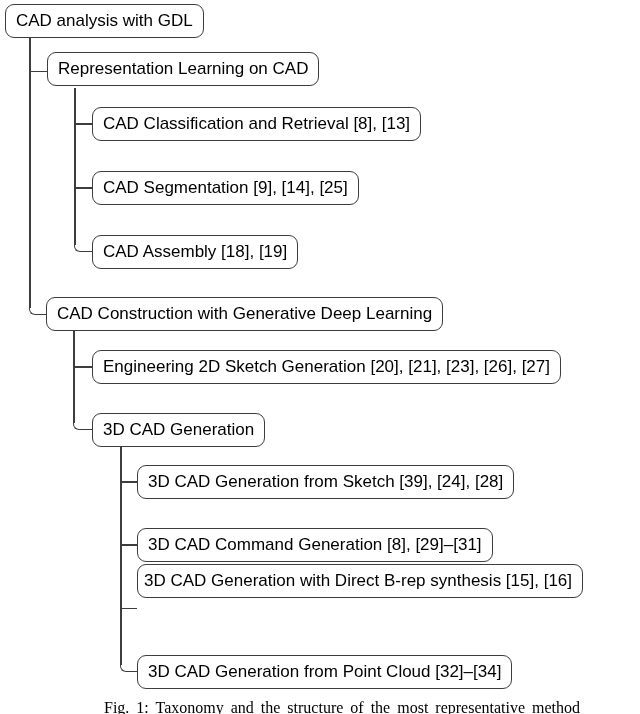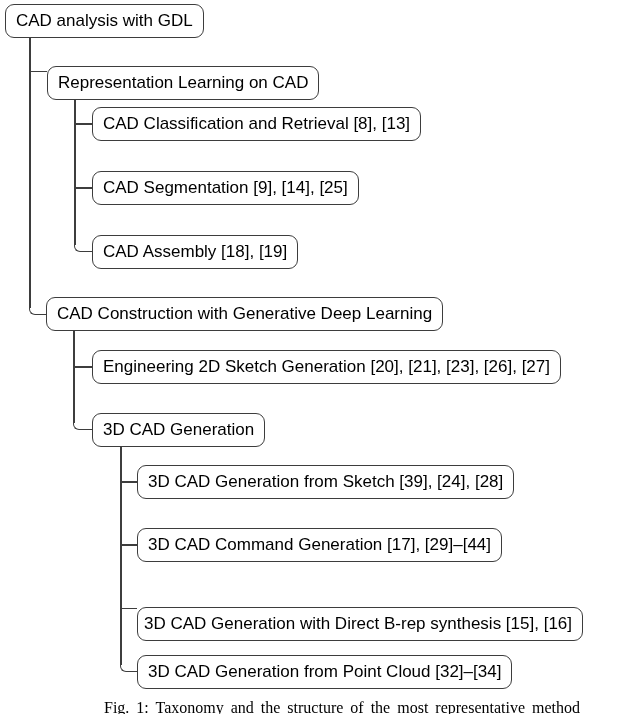--- a/index.html
+++ b/index.html
@@ -74,27 +74,27 @@
   <div class="hline" style="left:73px; top:366px; width:19px;"></div>
   <div class="elbow" style="left:73px; top:423px; width:19px; height:5.5px;"></div>
 
   <div class="vline" style="left:120px; top:446px; height:219px;"></div>
   <div class="hline" style="left:120px; top:481px; width:17px;"></div>
   <div class="hline" style="left:120px; top:544px; width:17px;"></div>
   <div class="hline" style="left:120px; top:607.5px; width:17px;"></div>
   <div class="elbow" style="left:120px; top:665px; width:17px; height:5.5px;"></div>
 
   <div class="node" style="left:5px;   top:4px;">CAD analysis with GDL</div>
-  <div class="node" style="left:47px;  top:66px;text-align:right;">Representation Learning on CAD</div>
+  <div class="node" style="left:47px;  top:52px;text-align:right;">Representation Learning on CAD</div>
   <div class="node" style="left:92px;  top:107px;">CAD Classification and Retrieval [8], [13]</div>
   <div class="node" style="left:92px;  top:171px;">CAD Segmentation [9], [14], [25]</div>
   <div class="node" style="left:92px;  top:235px;">CAD Assembly [18], [19]</div>
   <div class="node" style="left:46px;  top:297px;">CAD Construction with Generative Deep Learning</div>
   <div class="node" style="left:92px;  top:350px;">Engineering 2D Sketch Generation [20], [21], [23], [26], [27]</div>
   <div class="node" style="left:92px;  top:413px;">3D CAD Generation</div>
   <div class="node" style="left:137px; top:465px;">3D CAD Generation from Sketch [39], [24], [28]</div>
-  <div class="node" style="left:137px; top:528px;">3D CAD Command Generation [17], [29]–[44]</div>
-  <div class="node" style="left:137px; top:607px;padding-left:6px;">3D CAD Generation with Direct B-rep synthesis [15], [16]</div>
+  <div class="node" style="left:137px; top:528px;">3D CAD Command Generation [8], [29]–[31]</div>
+  <div class="node" style="left:137px; top:564px;padding-left:6px;">3D CAD Generation with Direct B-rep synthesis [15], [16]</div>
   <div class="node" style="left:137px; top:655px;">3D CAD Generation from Point Cloud [32]–[34]</div>
 
   <div class="caption">Fig. 1: Taxonomy and the structure of the most representative method</div>
 
 </div>
 
 </body></html>

